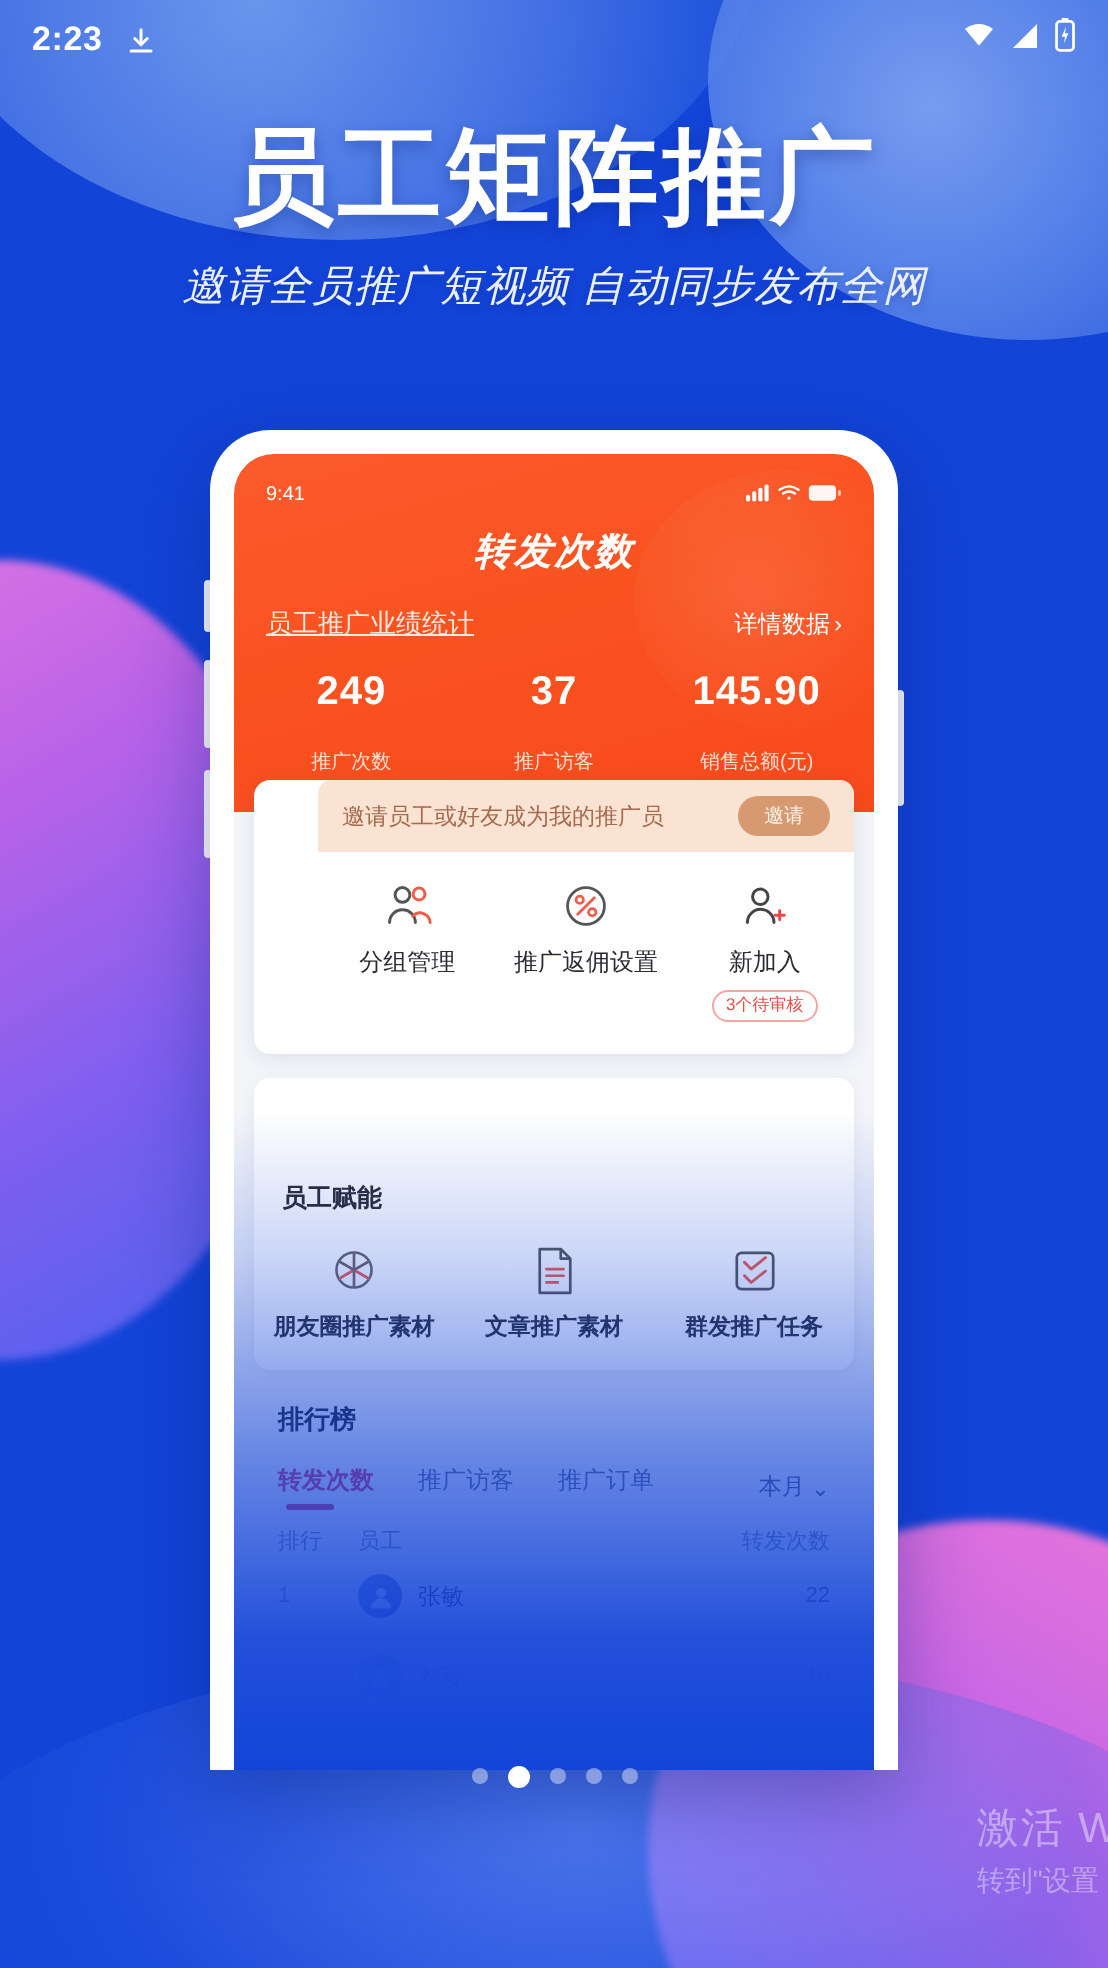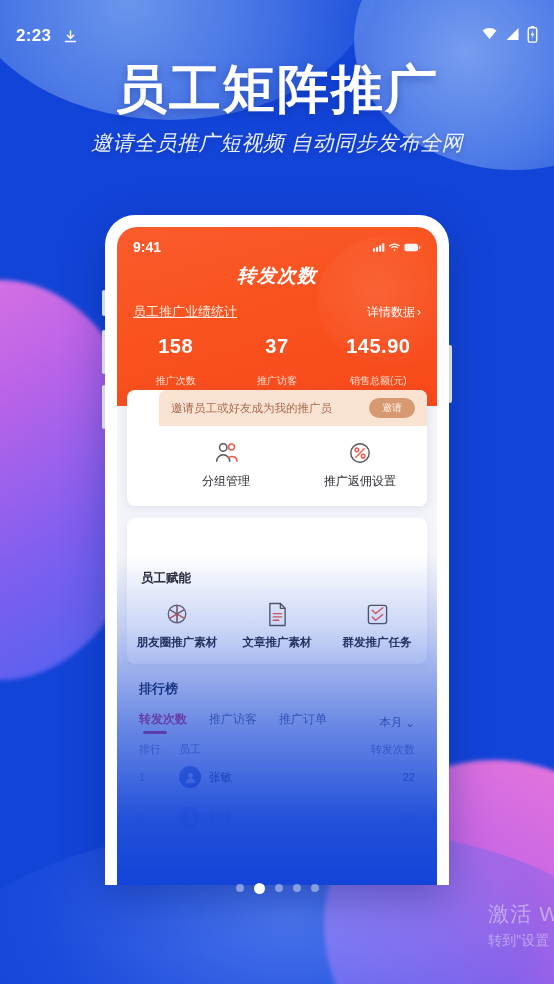--- a/index.html
+++ b/index.html
@@ -37,21 +37,21 @@
     filter:blur(2px);
   }
   .bg-bottom-sheen {
     position:absolute; left:-60px; bottom:-140px; width:700px; height:300px;
     border-radius:50%;
     background:radial-gradient(ellipse at 50% 30%, rgba(120,155,250,.55) 0%, rgba(50,95,230,.25) 50%, rgba(19,68,216,0) 75%);
   }
 
   
   .statusbar {
-    position:absolute; left:0; top:16px; width:100%; height:40px;
+    position:absolute; left:0; top:0; width:100%; height:40px;
     display:flex; align-items:center; padding:0 16px;
     color:#fff; z-index:30;
   }
   .sb-time { font-size:17px; font-weight:700; letter-spacing:.3px; }
   .sb-dl { margin-left:12px; display:flex; align-items:center; }
   .sb-right { margin-left:auto; display:flex; align-items:center; gap:7px; }
 
   
   .hero { position:absolute; left:0; top:62px; width:100%; text-align:center; z-index:20; }
   .hero-title {
@@ -94,21 +94,21 @@
   .app-header {
     background:linear-gradient(165deg,#fb5b2d 0%,#f9521f 45%,#f8491b 100%);
     padding:10px 0 0; position:relative; overflow:hidden;
   }
   .app-header::after{
     content:""; position:absolute; right:-30px; top:8px; width:150px; height:130px;
     border-radius:50%;
     background:radial-gradient(circle at 40% 45%, rgba(255,255,255,.10) 0%, rgba(255,255,255,0) 70%);
   }
   .app-sb { display:flex; align-items:center; padding:0 16px; height:20px; }
-  .app-sb-time { font-size:14px; font-weight:700; color:#fff; }
+  .app-sb-time { font-size:10px; font-weight:400; color:#fff; }
   .app-sb-icons { margin-left:auto; display:flex; align-items:center; gap:4px; }
   .app-title {
     text-align:center; color:#fff; font-size:19px; font-weight:700;
     font-style:italic; margin-top:6px; letter-spacing:1px;
   }
   .stat-head {
     display:flex; align-items:center; padding:0 16px; margin-top:14px;
   }
   .stat-head-label { color:#ffe9e0; font-size:13px;text-decoration:underline; }
   .stat-head-link { margin-left:auto; color:#ffffff; font-size:12px; display:flex; align-items:center; gap:2px; }
@@ -288,21 +288,21 @@
         <div class="stat-head">
           <span class="stat-head-label">员工推广业绩统计</span>
           <span class="stat-head-link">
             <span>详情数据</span>
             <span>›</span>
           </span>
         </div>
 
         <div class="stat-row">
           <div class="stat-cell">
-            <div class="stat-val">158</div>
+            <div class="stat-val">249</div>
             <div class="stat-lbl">推广次数</div>
           </div>
           <div class="stat-cell">
             <div class="stat-val">37</div>
             <div class="stat-lbl">推广访客</div>
           </div>
           <div class="stat-cell">
             <div class="stat-val">145.90</div>
             <div class="stat-lbl">销售总额(元)</div>
           </div>
@@ -334,20 +334,31 @@
                 <svg width="24" height="24" viewBox="0 0 26 26" fill="none">
                   <circle cx="13" cy="13" r="10" stroke="#555" stroke-width="1.5"></circle>
                   <circle cx="9.6" cy="9.6" r="2" stroke="#f05c4a" stroke-width="1.5"></circle>
                   <circle cx="16.4" cy="16.4" r="2" stroke="#f05c4a" stroke-width="1.5"></circle>
                   <path d="M17.5 8.5 L8.5 17.5" stroke="#f05c4a" stroke-width="1.5" stroke-linecap="round"></path>
                 </svg>
               </div>
               <div class="act-lbl">推广返佣设置</div>
             </div>
 
+            <div class="act">
+              <div class="act-ico">
+                <svg width="24" height="24" viewBox="0 0 26 26" fill="none" stroke-width="1.6">
+                  <circle cx="11" cy="8" r="4.2" stroke="#444"></circle>
+                  <path d="M4 22 a7.2 7.2 0 0 1 14.4 0" stroke="#444" stroke-linecap="round"></path>
+                  <path d="M19 18 h5 M21.5 15.5 v5" stroke="#f0474a" stroke-linecap="round"></path>
+                </svg>
+              </div>
+              <div class="act-lbl">新加入</div>
+              <div class="act-badge">3个待审核</div>
+            </div>
 
           </div>
         </div>
       </div>
 
       <div class="card card-enable">
         <div class="sec-title">员工赋能</div>
         <div class="enable-row">
 
           <div class="en">

